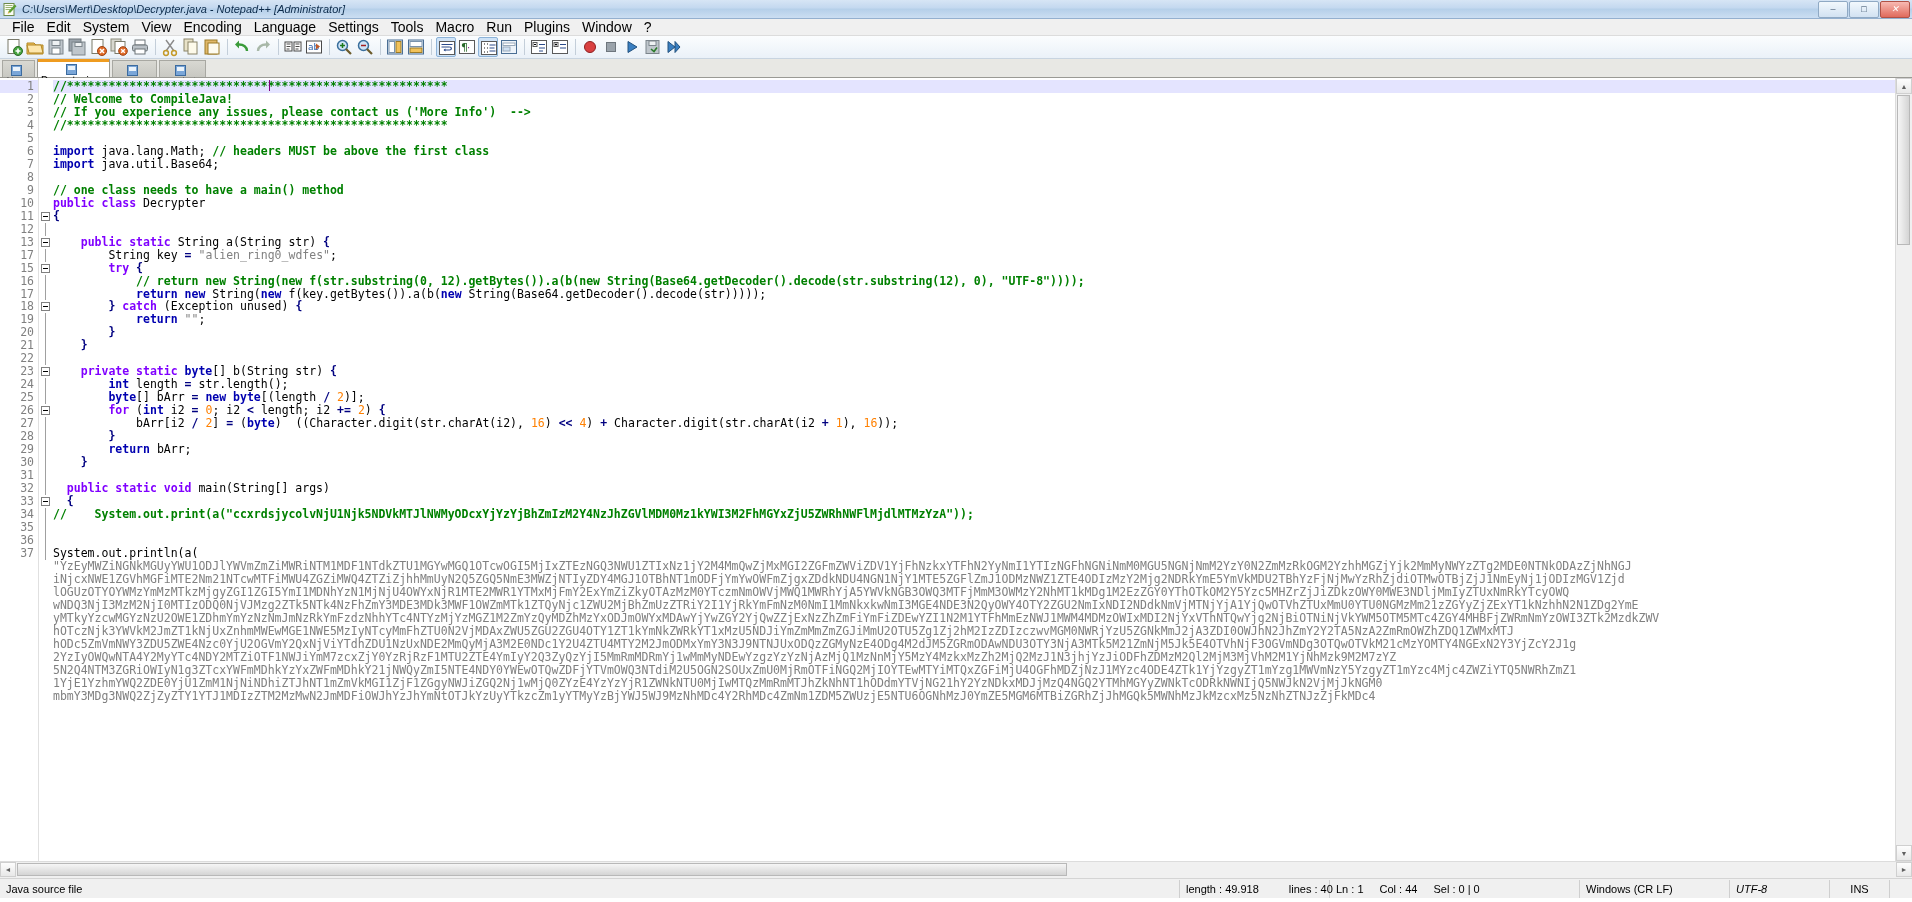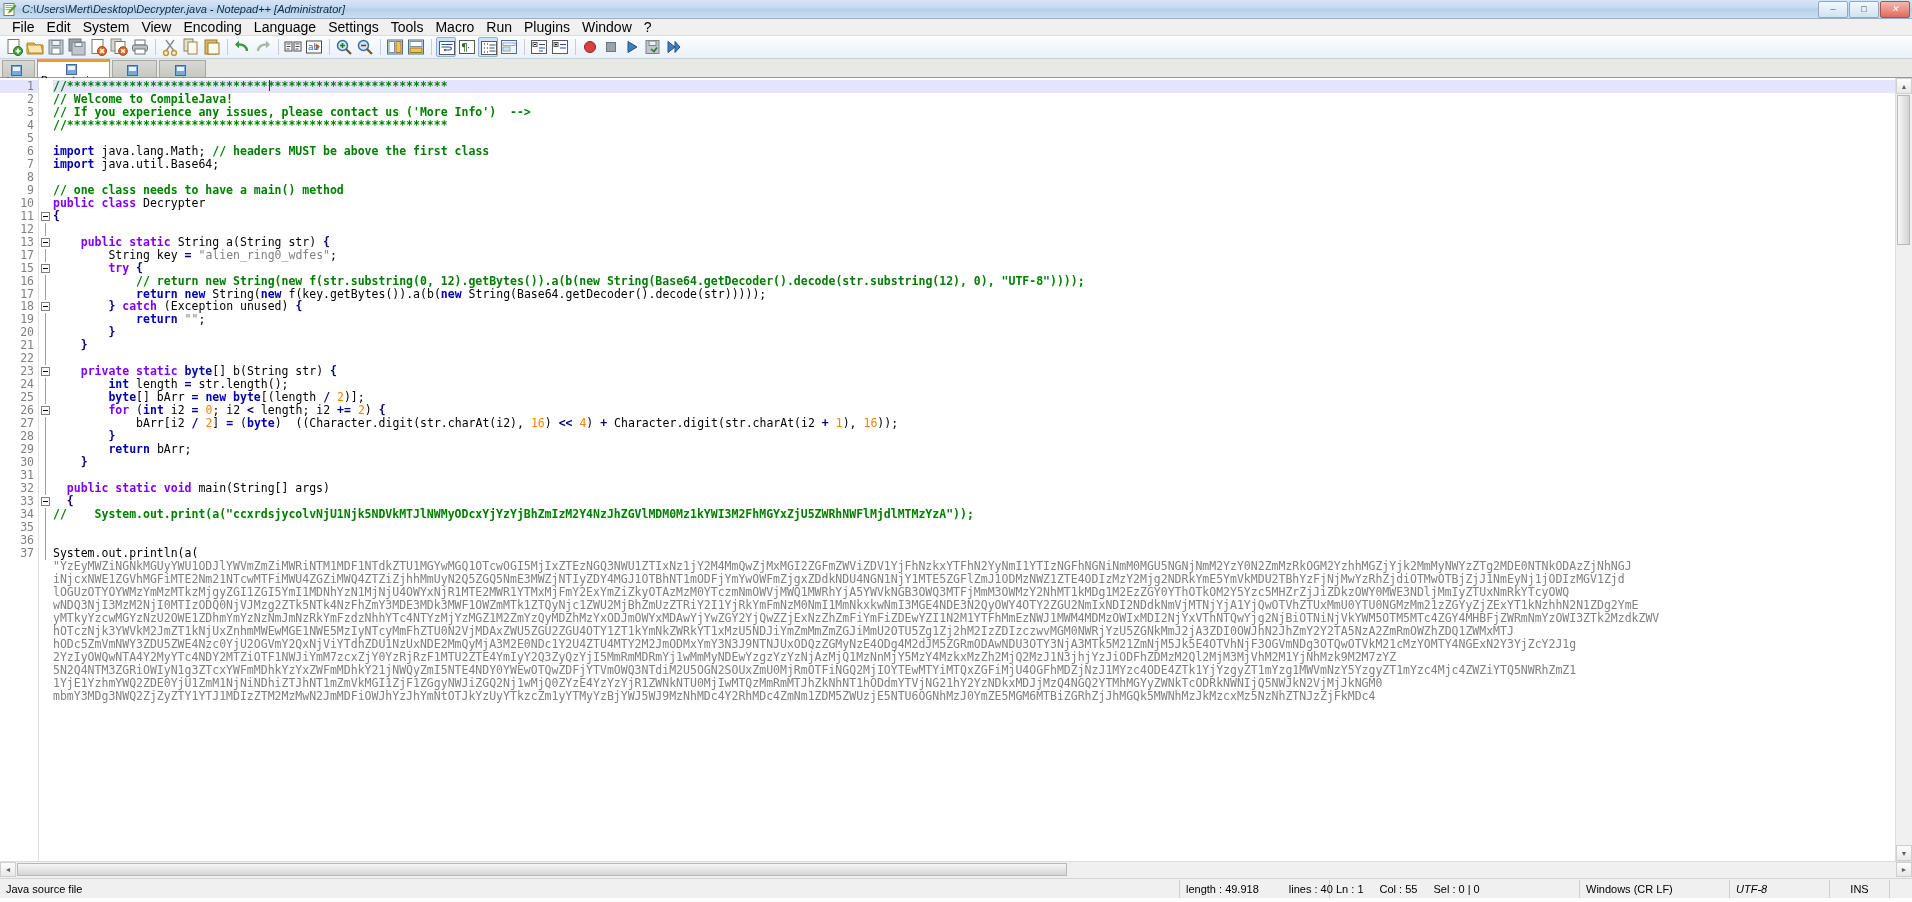--- a/index.html
+++ b/index.html
@@ -700,19 +700,19 @@
 </div>
 
 <div id="statusbar">
   <div class="cell sb-type">Java source file</div>
   <div class="cell sb-len">
     <span>length : 49.918</span>
     <span>lines : 40</span>
   </div>
   <div class="cell sb-pos">
     <span>Ln : 1</span>
-    <span>Col : 55</span>
+    <span>Col : 44</span>
     <span>Sel : 0 | 0</span>
   </div>
   <div class="cell sb-eol">Windows (CR LF)</div>
   <div class="cell sb-enc">UTF-8</div>
   <div class="cell sb-ins">INS</div>
 </div>
 
 </body></html>

